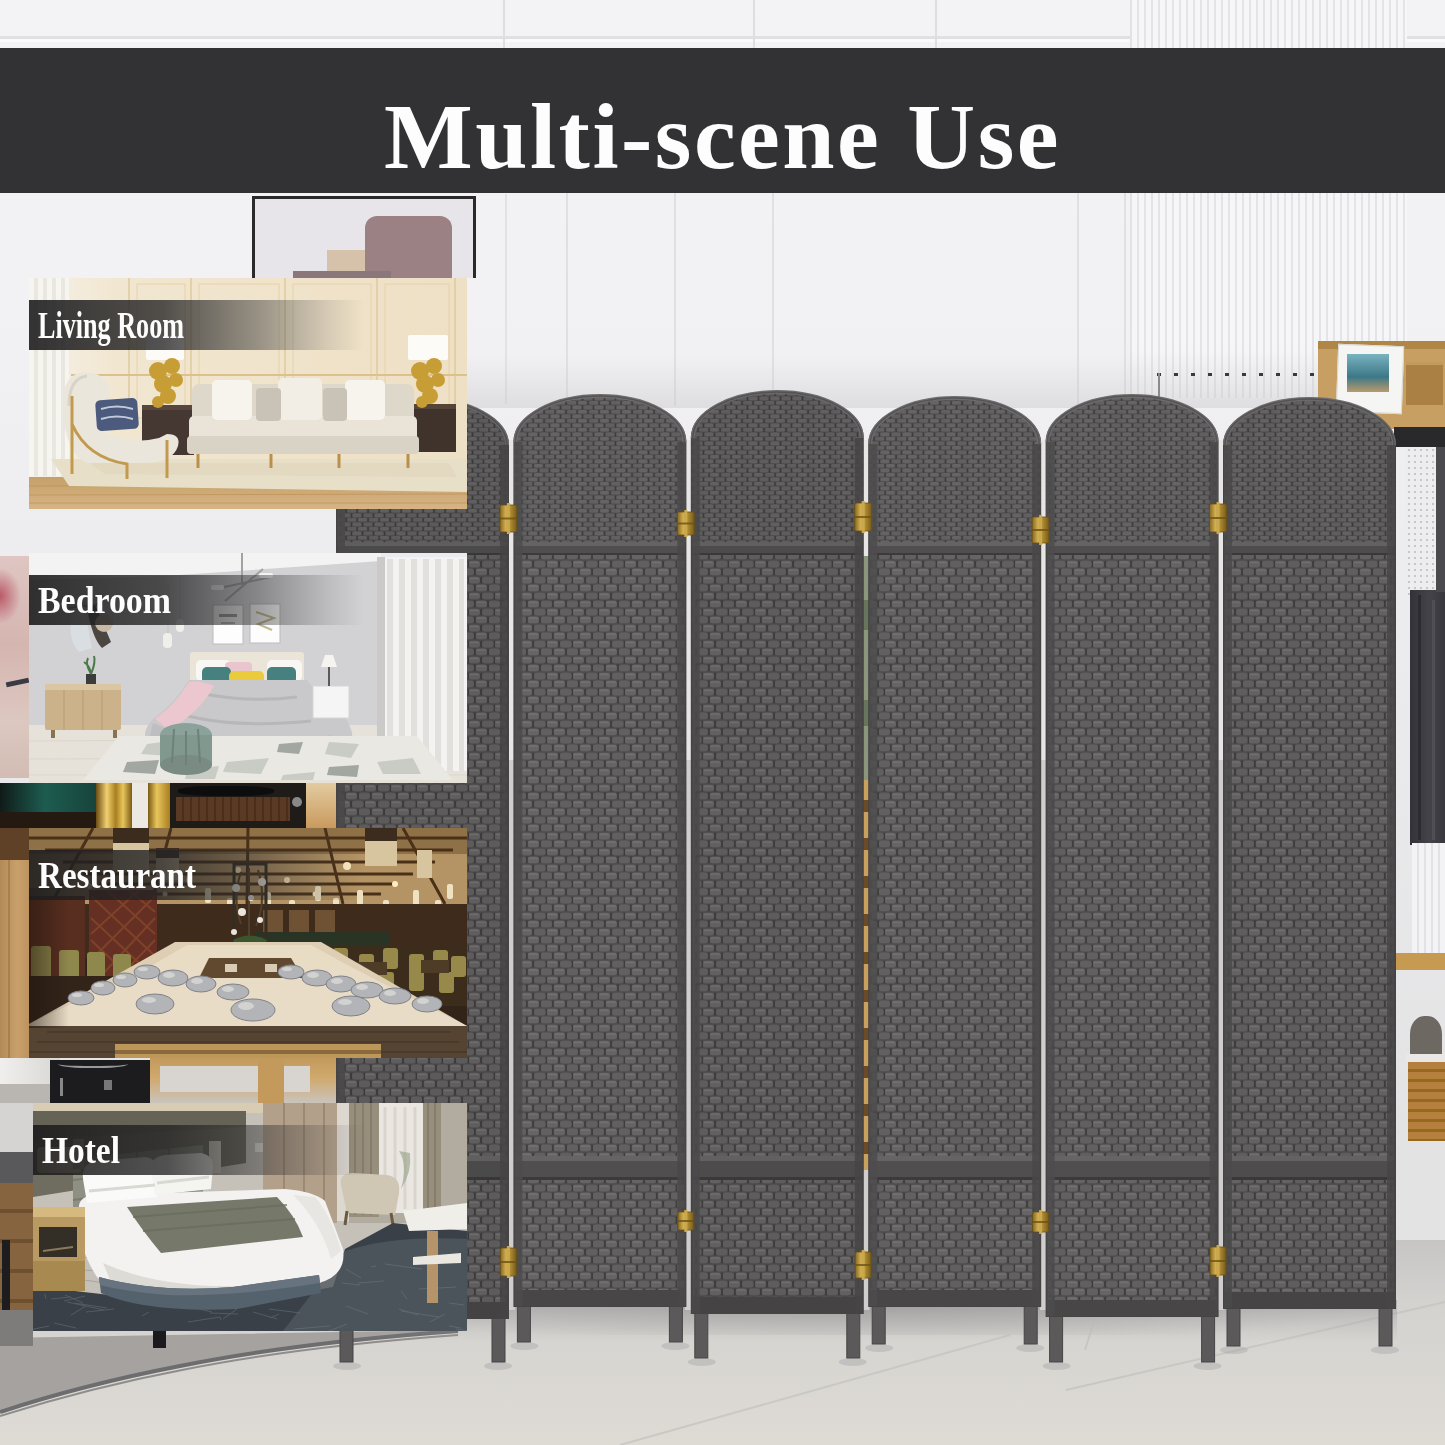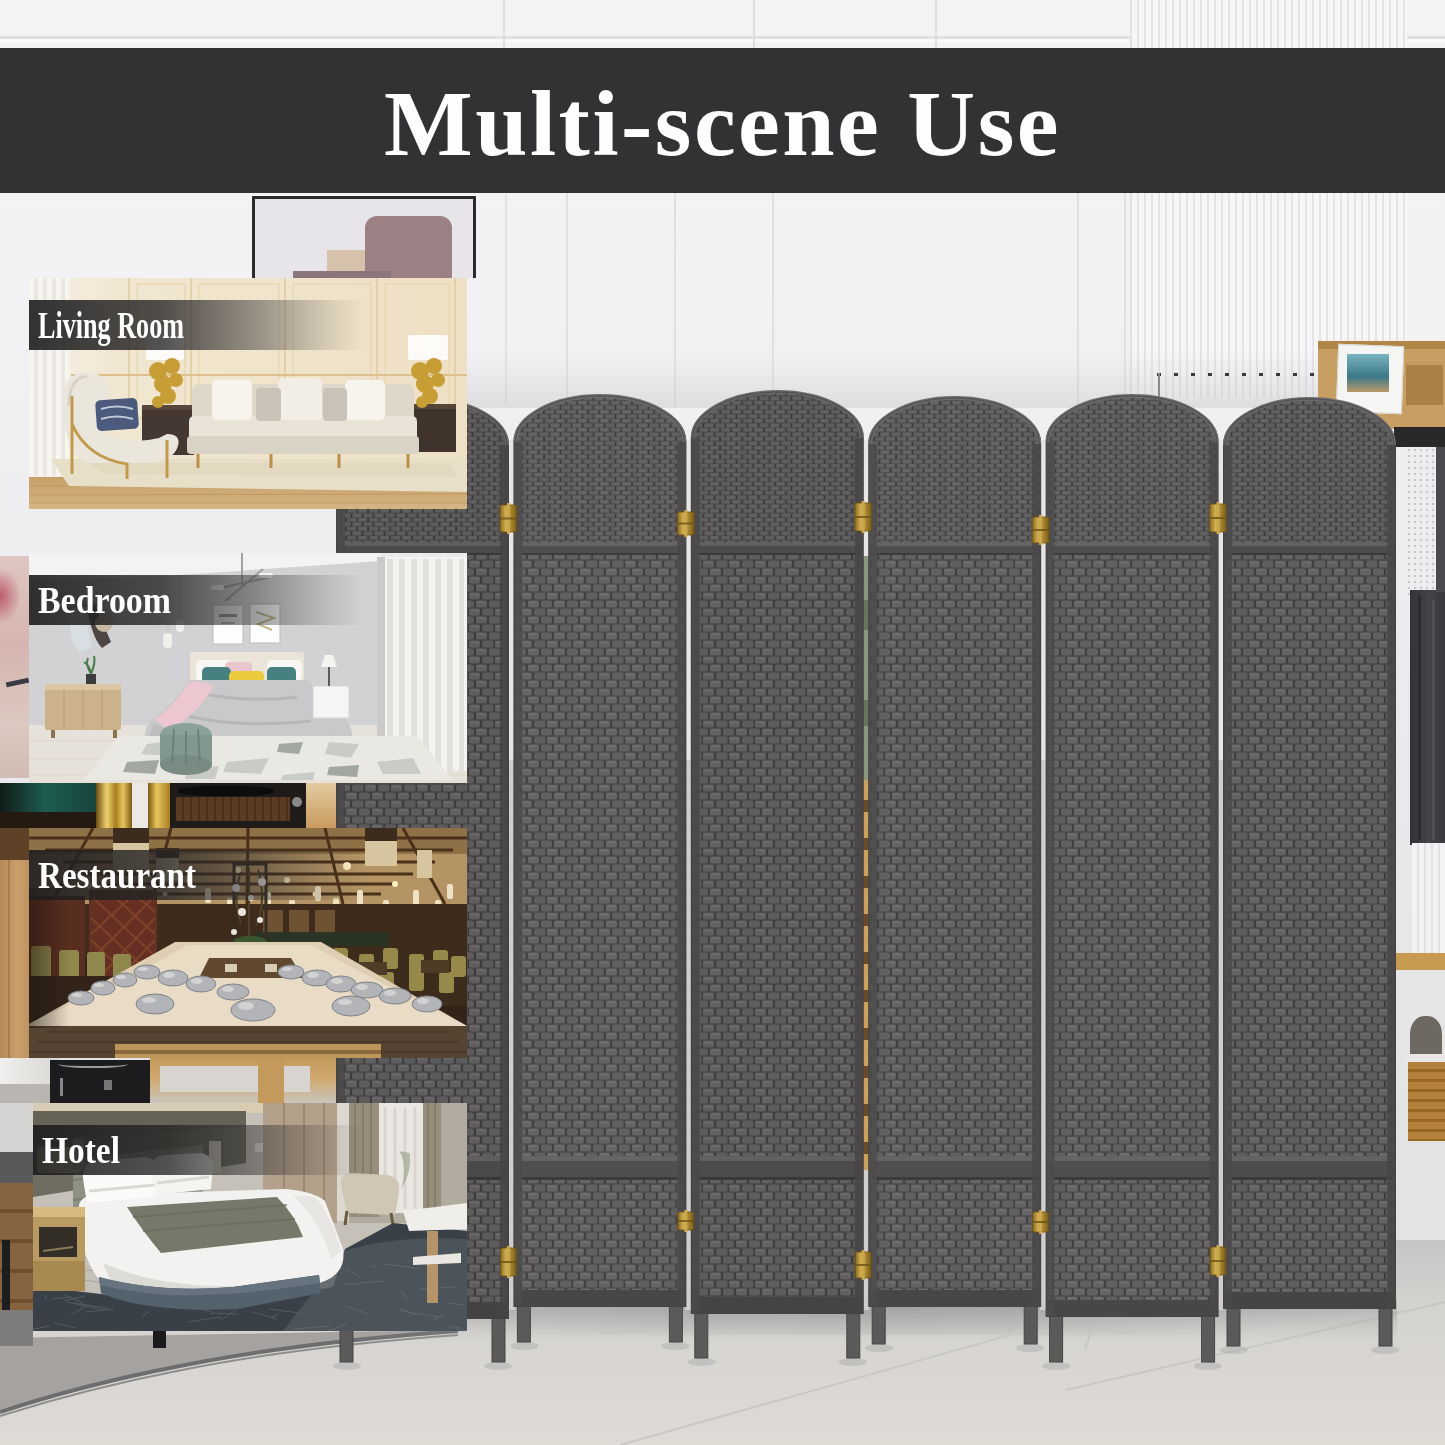--- a/index.html
+++ b/index.html
@@ -929,14 +929,14 @@
         <stop offset="0.9" stop-color="#2e2d2e" stop-opacity="0.12"></stop>
         <stop offset="1" stop-color="#2e2d2e" stop-opacity="0"></stop>
       </linearGradient>
       <rect x="0" y="22" width="335" height="50" fill="url(#lbHotel)"></rect>
       <text x="9" y="60" font-family="Liberation Serif, serif" font-weight="bold" font-size="37" fill="#fdfdfd" textLength="78" lengthAdjust="spacingAndGlyphs">Hotel</text>
 </svg>
 
 <div style="position:absolute;left:0;top:48px;width:1445px;height:145px;background:#323134"></div>
 
 <div style="position:absolute;left:0;top:48px;width:1445px;height:145px;display:flex;align-items:center;justify-content:center">
-      <span style="font-family:'Liberation Serif',serif;font-weight:bold;font-size:94px;color:#fdfdfd;letter-spacing:2.5px;position:relative;top:2px">Multi-scene Use</span>
+      <span style="font-family:'Liberation Serif',serif;font-weight:bold;font-size:94px;color:#fdfdfd;letter-spacing:2.5px;position:relative;top:15px">Multi-scene Use</span>
     </div>
 </div>
 </body></html>

